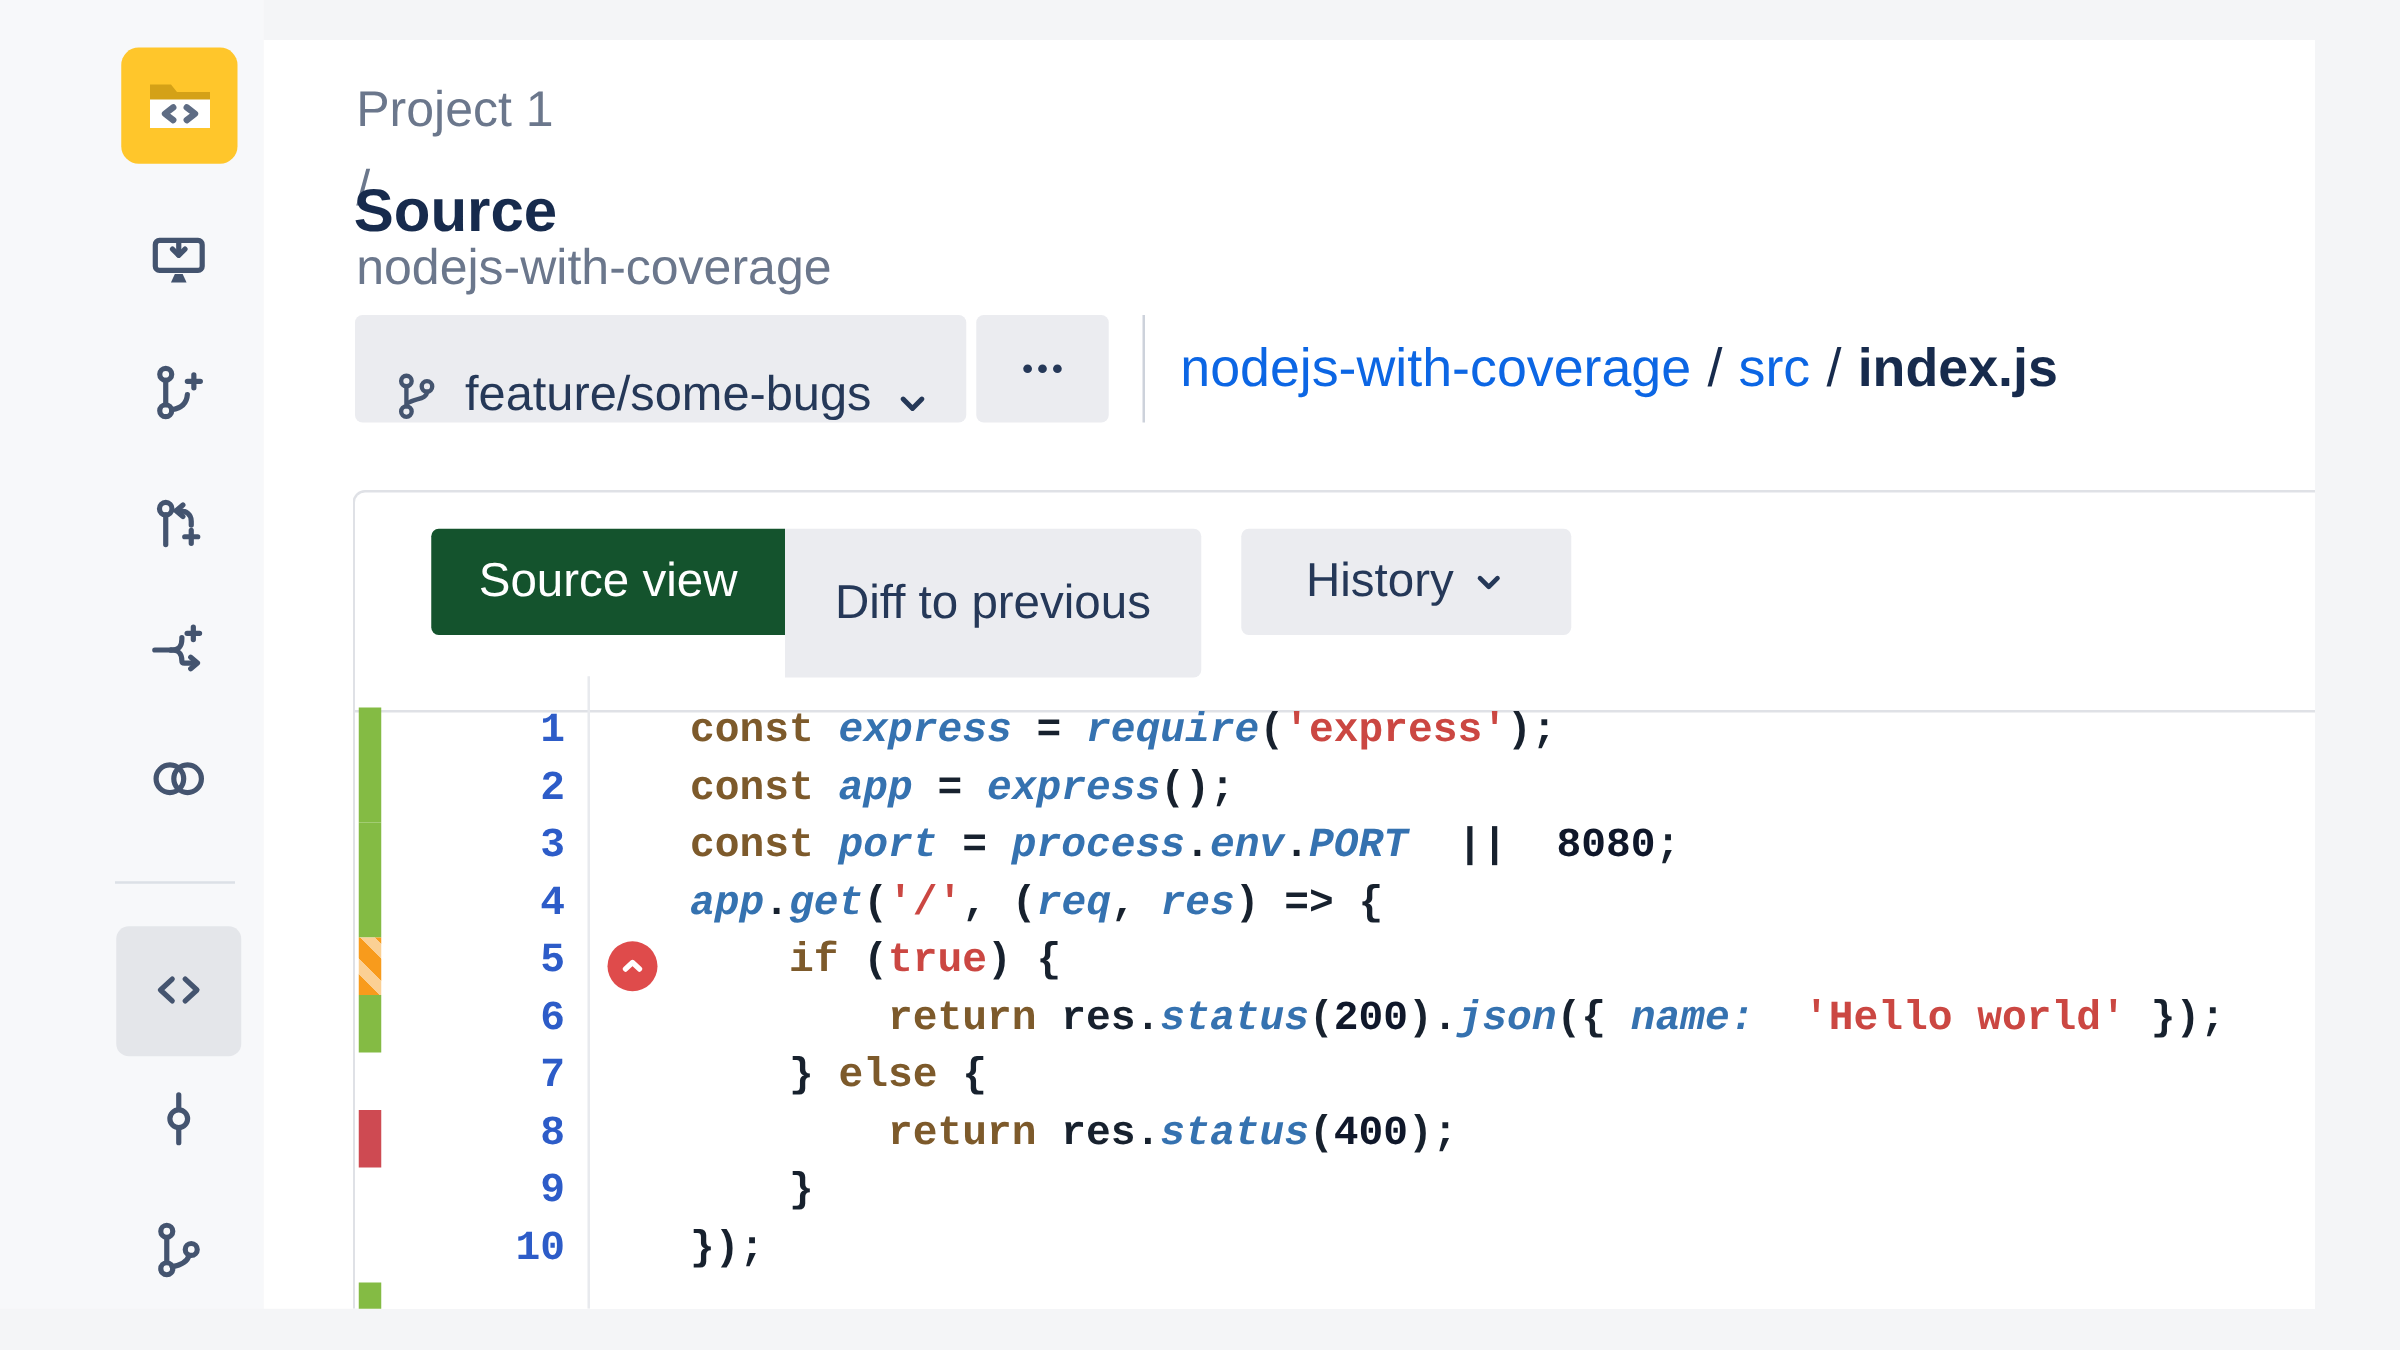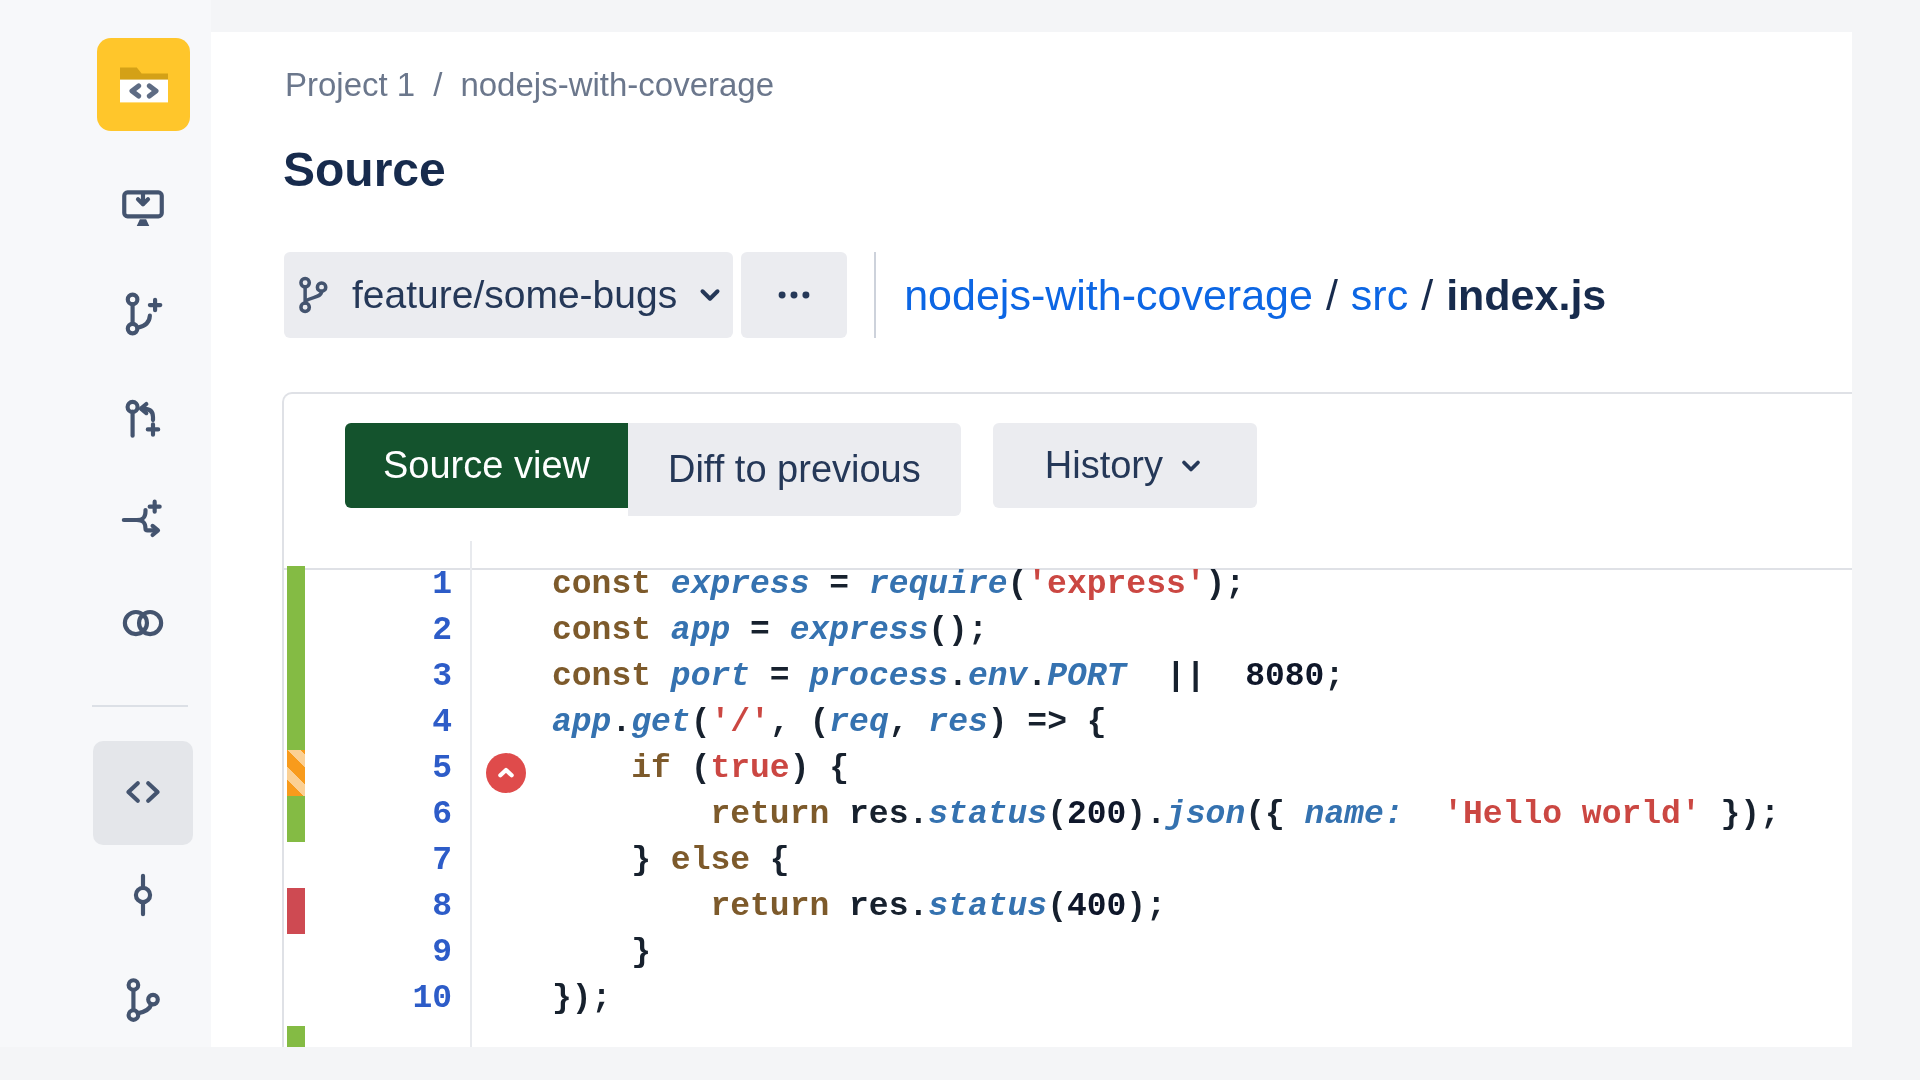--- a/index.html
+++ b/index.html
@@ -11,44 +11,44 @@
           background:#FFC62B;display:flex;align-items:center;justify-content:center;cursor:pointer;}
   .rail-btn{position:absolute;left:118px;width:50px;height:50px;display:flex;
             align-items:center;justify-content:center;cursor:pointer;}
   .rail-btn svg{width:50px;height:50px;}
   .rail-divider{position:absolute;left:92px;top:705px;width:96px;height:2px;background:#DCE0E6;}
   .rail-selected{position:absolute;left:93px;top:741px;width:100px;height:104px;
                  border-radius:10px;background:#E4E6EA;}
   
   .panel{position:absolute;left:211px;top:32px;width:1641px;height:1015px;background:#FFFFFF;}
   .breadcrumb{position:absolute;left:74px;top:34px;display:flex;gap:18px;
-              font-size:33px;color:#6B778C;}
+              font-size:40px;color:#6B778C;flex-direction:column;}
   .breadcrumb .crumb{cursor:pointer;}
   .page-title{position:absolute;left:72px;top:110px;font-size:48px;font-weight:700;color:#172B4D;}
   
   .controls{position:absolute;left:73px;top:220px;height:86px;display:flex;align-items:center;}
-  .branch-btn{height:86px;display:flex;align-items:center;gap:18px;padding:0 8px;
+  .branch-btn{height:86px;display:flex;align-items:flex-end;gap:18px;padding:0 28px;
               background:#EBECF0;border-radius:6px;cursor:pointer;}
   .branch-btn .lbl{font-size:39px;color:#253858;}
   .more-btn{height:86px;width:106px;margin-left:8px;background:#EBECF0;border-radius:6px;
             display:flex;align-items:center;justify-content:center;cursor:pointer;}
   .ctl-divider{width:2px;height:86px;background:#CDD2DB;margin:0 26px 0 27px;}
   .filepath{display:flex;align-items:center;gap:13px;font-size:43px;color:#172B4D;margin-left:2px;}
   .filepath .link{color:#0C66E4;cursor:pointer;}
   .filepath .file{font-weight:700;}
   
   .card{position:absolute;left:71px;top:360px;right:0;bottom:0;background:#fff;
         border-top:2px solid #DFE1E6;border-left:2px solid #DFE1E6;
         border-top-left-radius:10px;overflow:hidden;}
   .tabs-row{height:145px;border-bottom:2px solid #DFE1E6;padding:29px 0 0 61px;
             display:flex;align-items:flex-start;}
   .tab{height:85px;display:flex;align-items:center;font-size:38px;cursor:pointer;
        padding:0 38px;background:#EBECF0;color:#253858;}
   .tab.selected{background:#14532d;color:#FFFFFF;border-radius:6px 0 0 6px;}
-  .tab.mid{border-radius:0 6px 6px 0;padding:4px 40px;}
+  .tab.mid{border-radius:0 6px 6px 0;padding:17px 40px;}
   .tab.solo{border-radius:6px;margin-left:32px;gap:14px;padding:0 52px;}
   
   .lnum-sep{position:absolute;left:186px;top:147px;bottom:0;width:2px;background:#E8EAEE;}
   .code-rows{position:absolute;left:0;right:0;top:172px;}
   .code-row{position:relative;height:46px;}
   .cov{position:absolute;left:3px;top:0;width:18px;height:46px;}
   .cov-covered{background:#84BB44;}
   .cov-partial{background:repeating-linear-gradient(45deg,#F89B1C 0 12px,#FBD094 12px 21px);}
   .cov-uncovered{background:#CE4A52;}
   .cov-none{background:transparent;}

